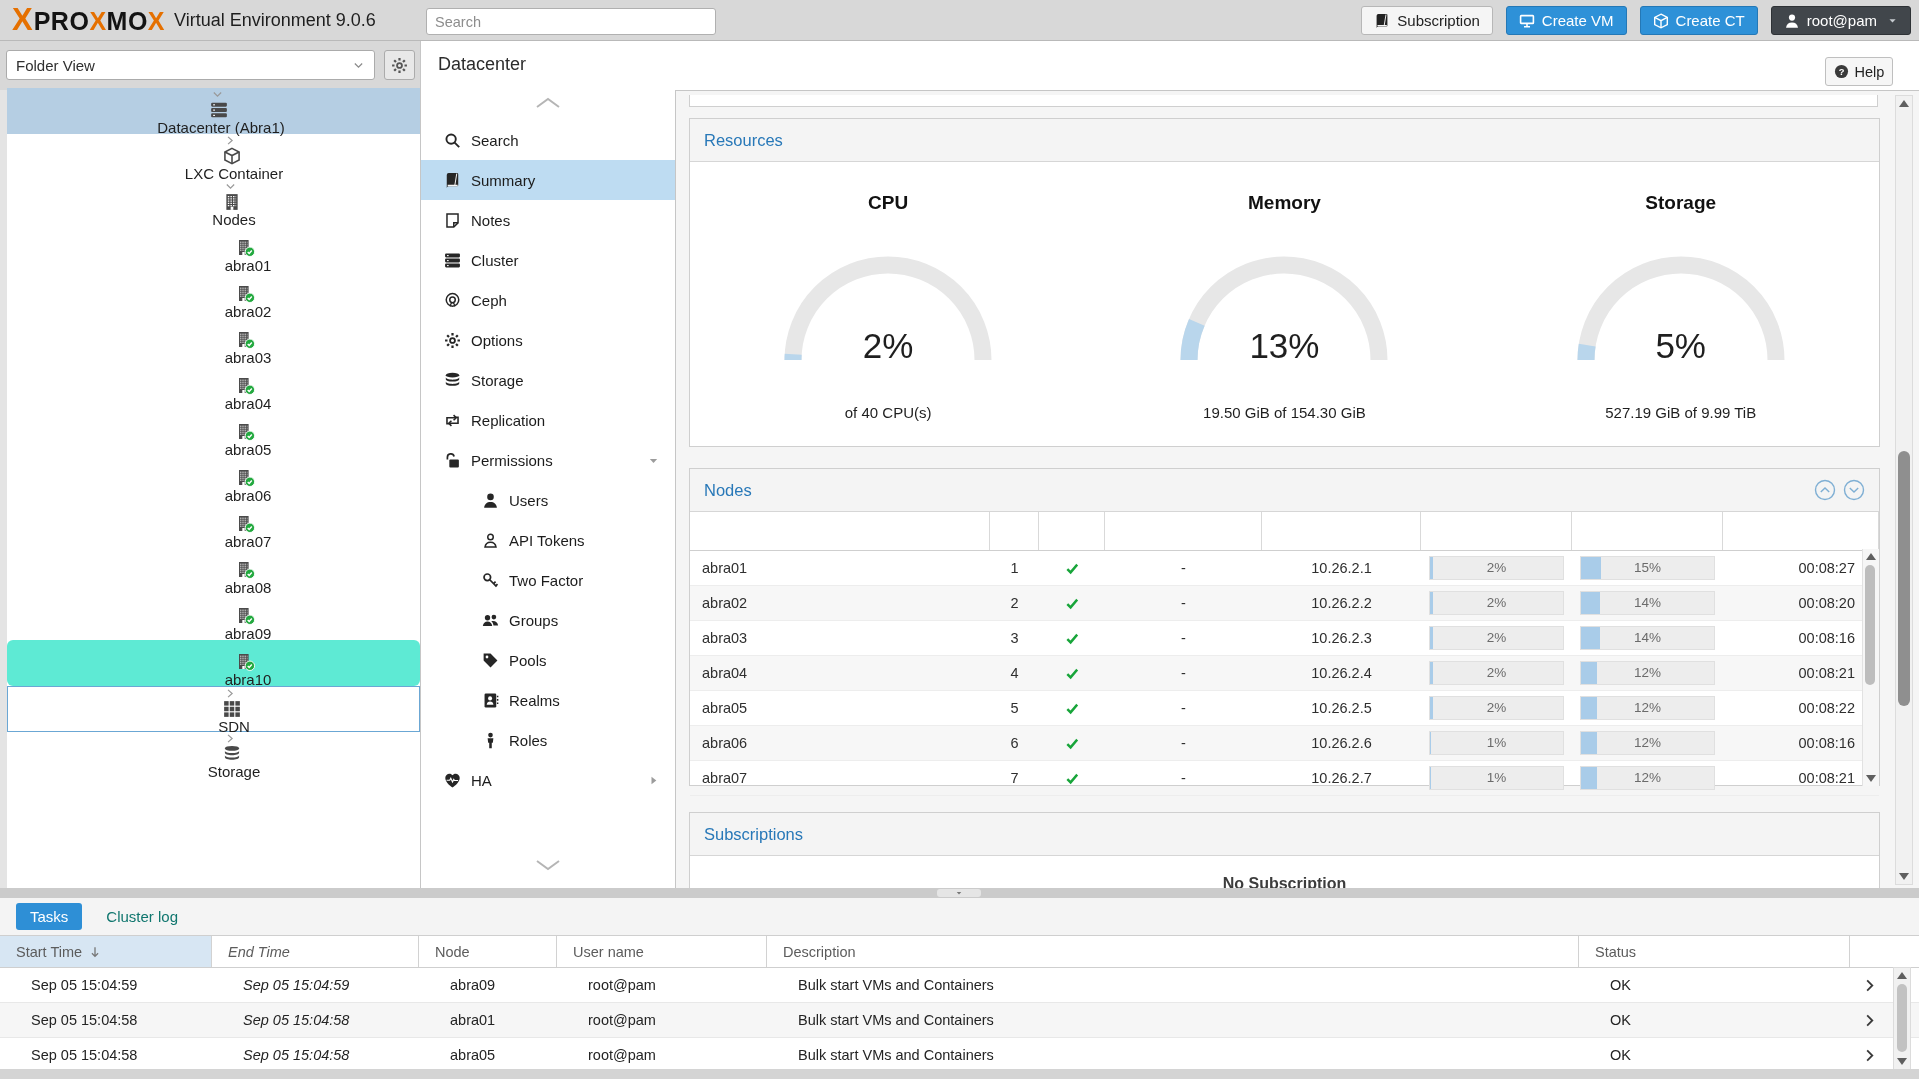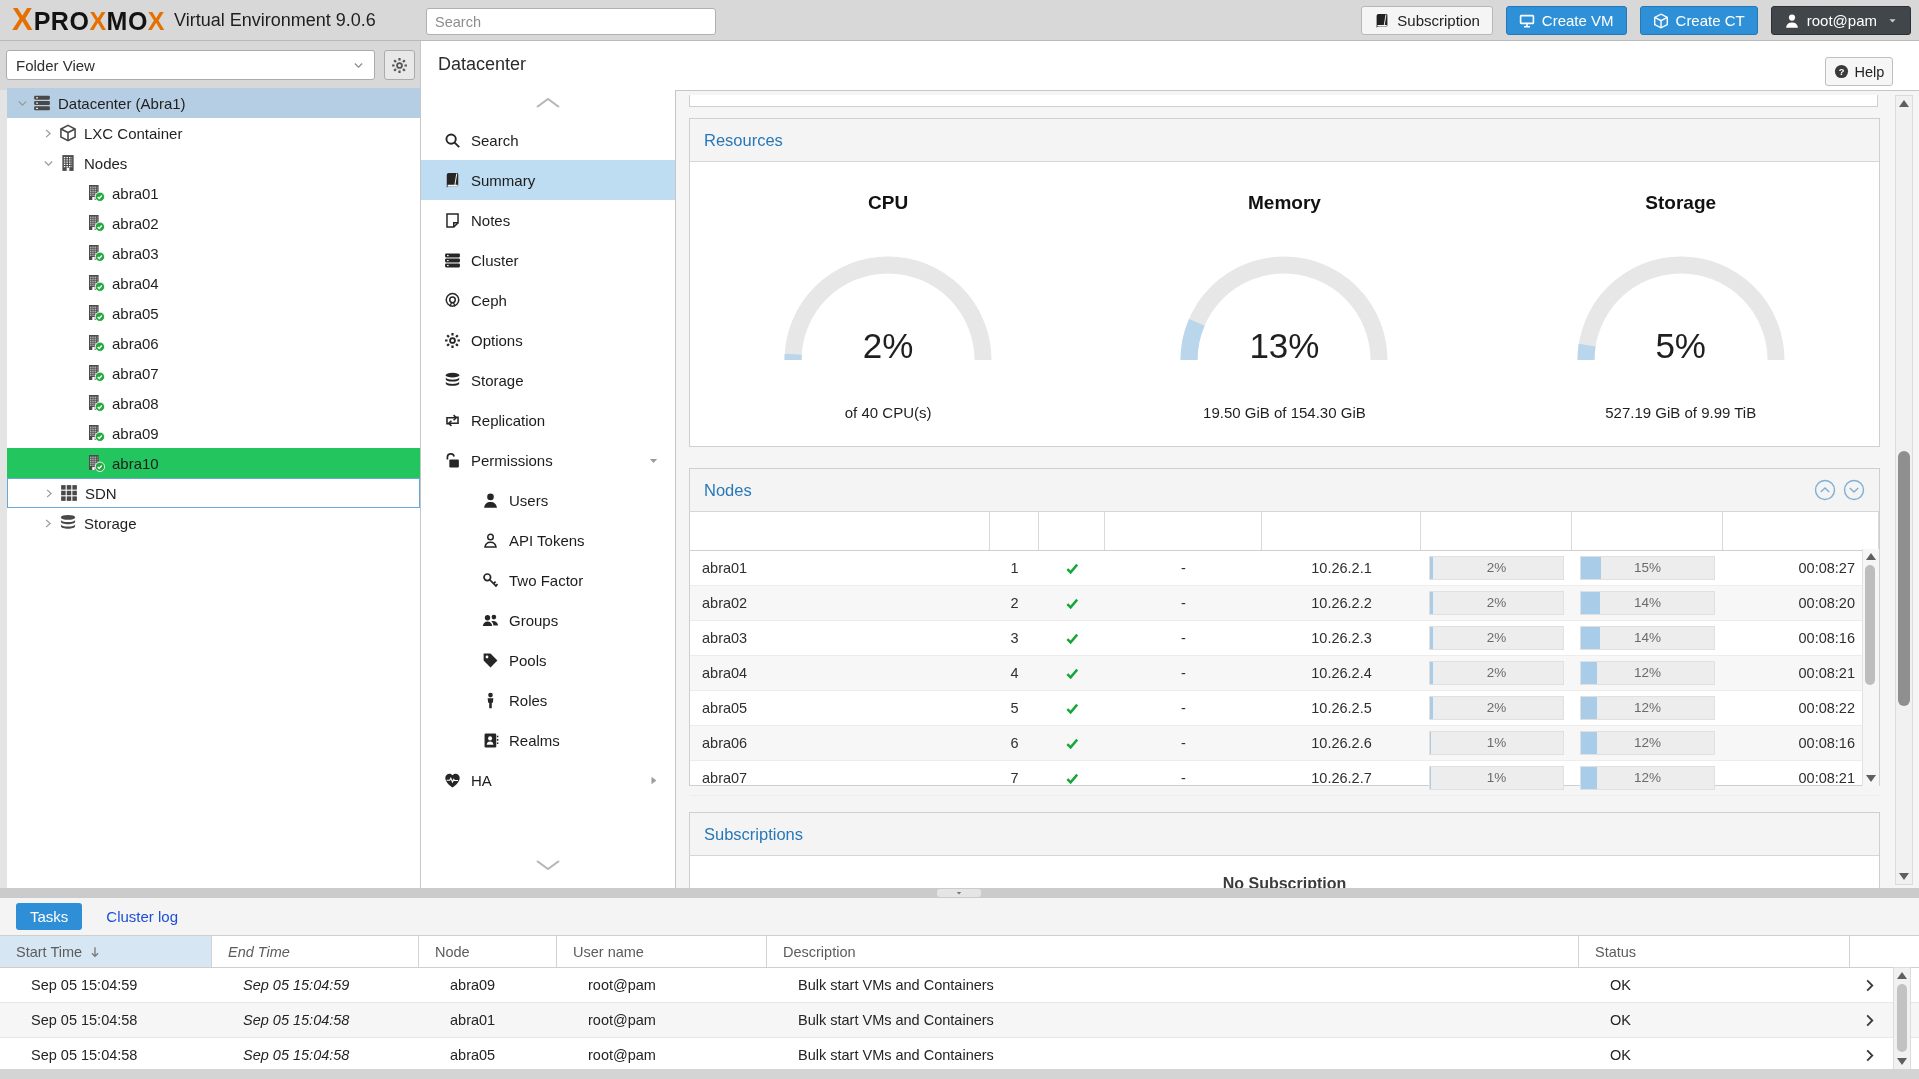--- a/index.html
+++ b/index.html
@@ -33,26 +33,26 @@
 
   
   .sidebar{position:absolute;left:0;top:40px;width:420px;height:848px;background:#fff;border-right:1px solid #c6c6c6;z-index:3;}
   .sidebar-head{position:relative;height:50px;background:#d8d8d8;}
   .view-select{position:absolute;left:6px;top:10px;width:369px;height:30px;background:#fff;border:1px solid #ababab;border-radius:3px;display:flex;align-items:center;font-size:15px;color:#2f2f2f;padding-left:9px;cursor:pointer;box-sizing:border-box;}
   .view-select .sel-caret{position:absolute;right:9px;width:13px;height:13px;color:#8a8a8a;}
   .gear-btn{position:absolute;left:384px;top:10px;width:31px;height:30px;background:#e8e8e8;border:1px solid #ababab;border-radius:3px;display:flex;align-items:center;justify-content:center;cursor:pointer;box-sizing:border-box;}
   .gear-btn .ic{width:17px;height:17px;color:#555;}
   .left-strip{position:absolute;left:0;top:50px;width:7px;height:798px;background:#e4e4e4;}
   .tree{position:absolute;left:7px;top:48px;width:413px;}
-  .tree-row{height:30px;display:flex;align-items:center;cursor:pointer;box-sizing:border-box;}
+  .tree-row{height:46px;display:flex;align-items:center;cursor:pointer;box-sizing:border-box;flex-direction:column;}
   .tree-row .expander{width:15px;height:13px;color:#9a9a9a;flex:none;}
   .tree-row .titem-icon{width:18px;height:18px;color:#494949;margin-left:3px;flex:none;}
   .tree-row .tlabel{margin-left:7px;font-size:15px;color:#1f1f1f;white-space:nowrap;}
   .tree-row.selected{background:#b5cee3;}
-  .tree-row.hovered{background:#22c55e;}
+  .tree-row.hovered{background:#5eead4;border-radius:6px;}
   .tree-row.focused{border:1px solid #6ba7d4;}
 
   
   .nav{position:absolute;left:420px;top:90px;width:255px;height:798px;background:#fff;border-right:1px solid #c6c6c6;z-index:2;}
   .nav-scroll{position:absolute;left:0;width:100%;display:flex;justify-content:center;color:#b5b5b5;}
   .nav-scroll.up{top:4px;}
   .nav-scroll.down{bottom:14px;}
   .nav-scroll .ic{width:30px;height:18px;}
   .nav-items{position:absolute;top:30px;left:0;width:100%;}
   .nav-item{position:relative;height:40px;display:flex;align-items:center;cursor:pointer;box-sizing:border-box;padding-left:24px;}
@@ -108,21 +108,21 @@
   .tri-up{width:0;height:0;border-left:5px solid transparent;border-right:5px solid transparent;border-bottom:7px solid #5f5f5f;margin:4px auto 0;}
   .tri-down{width:0;height:0;border-left:5px solid transparent;border-right:5px solid transparent;border-top:7px solid #5f5f5f;margin:4px auto 0;position:absolute;bottom:4px;left:3px;}
 
   
   .splitter{position:absolute;left:0;top:888px;width:1919px;height:10px;background:#cbcbcb;cursor:row-resize;z-index:4;}
   .splitter .handle{position:absolute;left:937px;top:1px;width:44px;height:8px;background:#e5e5e5;border-radius:3px;display:flex;align-items:center;justify-content:center;}
   .splitter .handle .ic{width:10px;height:8px;color:#777;}
   .bottom{position:absolute;left:0;top:898px;width:1919px;height:181px;background:#fff;z-index:3;}
   .tabs{height:38px;background:#f4f4f4;border-bottom:1px solid #cfcfcf;display:flex;align-items:center;padding-left:16px;box-sizing:border-box;}
   .tab-active{background:#2e8fd6;color:#fff;padding:5px 14px;border-radius:3px;font-size:15px;cursor:pointer;}
-  .tab-plain{margin-left:24px;font-size:15px;color:#1d4ed8;cursor:pointer;}
+  .tab-plain{margin-left:24px;font-size:15px;color:#0f766e;cursor:pointer;}
   .ttable-header{display:flex;height:31px;color:#5c5c5c;font-size:14.5px;border-bottom:1px solid #cfcfcf;}
   .ttable-header .tcell{display:flex;align-items:center;padding-left:16px;border-right:1px solid #d2d2d2;box-sizing:border-box;cursor:pointer;gap:6px;}
   .ttable-header .tc0{background:#d7e6f3;}
   .tc0{width:212px;}.tc1{width:207px;font-style:italic;}.tc2{width:138px;}.tc3{width:210px;}.tc4{width:812px;}.tc5{width:271px;}.tc6{flex:1;}
   .sort-ic{width:14px;height:14px;color:#777;}
   .trow{display:flex;height:34px;align-items:center;font-size:14.5px;color:#242424;border-bottom:1px solid #e8e8e8;cursor:pointer;}
   .trow.alt{background:#f6f6f6;}
   .trow .tcell{padding-left:31px;box-sizing:border-box;}
   .trow .tc6{display:flex;align-items:center;}
   .row-chev{width:15px;height:15px;color:#3a3a3a;margin-left:12px;}
@@ -629,38 +629,38 @@
             <svg viewBox="0 0 16 16" fill="currentColor">
               <path d="M1.5 8V1.5H8L14.5 8 8 14.5z"></path>
               <circle cx="4.7" cy="4.7" r="1.3" fill="#fff"></circle>
             </svg>
           </span>
     <span class="nlabel">Pools</span>
 
   </div>
         <div class="nav-item sub">
     <span class="ic nitem-icon">
-            <svg viewBox="0 0 16 16" fill="currentColor">
-              <circle cx="8" cy="2.9" r="2.2"></circle>
-              <path d="M5.3 5.8h5.4l-.5 4.4h-1v5H6.8v-5h-1z"></path>
-            </svg>
-          </span>
-    <span class="nlabel">Roles</span>
-
-  </div>
-        <div class="nav-item sub">
-    <span class="ic nitem-icon">
             <svg viewBox="0 0 16 16">
               <rect x="2.4" y="1.4" width="11" height="13.2" rx="1.2" fill="currentColor"></rect>
               <path d="M14 4.2h1.4M14 7.4h1.4M14 10.6h1.4" stroke="currentColor" stroke-width="1.5"></path>
               <circle cx="7.6" cy="6" r="1.9" fill="#fff"></circle>
               <path d="M4.4 12c.3-2.1 1.4-3.1 3.2-3.1s2.9 1 3.2 3.1z" fill="#fff"></path>
             </svg>
           </span>
     <span class="nlabel">Realms</span>
+
+  </div>
+        <div class="nav-item sub">
+    <span class="ic nitem-icon">
+            <svg viewBox="0 0 16 16" fill="currentColor">
+              <circle cx="8" cy="2.9" r="2.2"></circle>
+              <path d="M5.3 5.8h5.4l-.5 4.4h-1v5H6.8v-5h-1z"></path>
+            </svg>
+          </span>
+    <span class="nlabel">Roles</span>
 
   </div>
         <div class="nav-item">
     <span class="ic nitem-icon">
             <svg viewBox="0 0 16 16">
               <path d="M8 14.7S1.2 10.4 1.2 5.7c0-2.5 1.9-4.1 3.9-4.1 1.2 0 2.3.6 2.9 1.5.6-.9 1.7-1.5 2.9-1.5 2 0 3.9 1.6 3.9 4.1 0 4.7-6.8 9-6.8 9z" fill="currentColor"></path>
               <path d="M2.4 7.8h3l1-1.9 1.6 3.4 1.2-2.3.6 1h3.5" stroke="#fff" stroke-width="1.1" fill="none"></path>
             </svg>
           </span>
     <span class="nlabel">HA</span>

